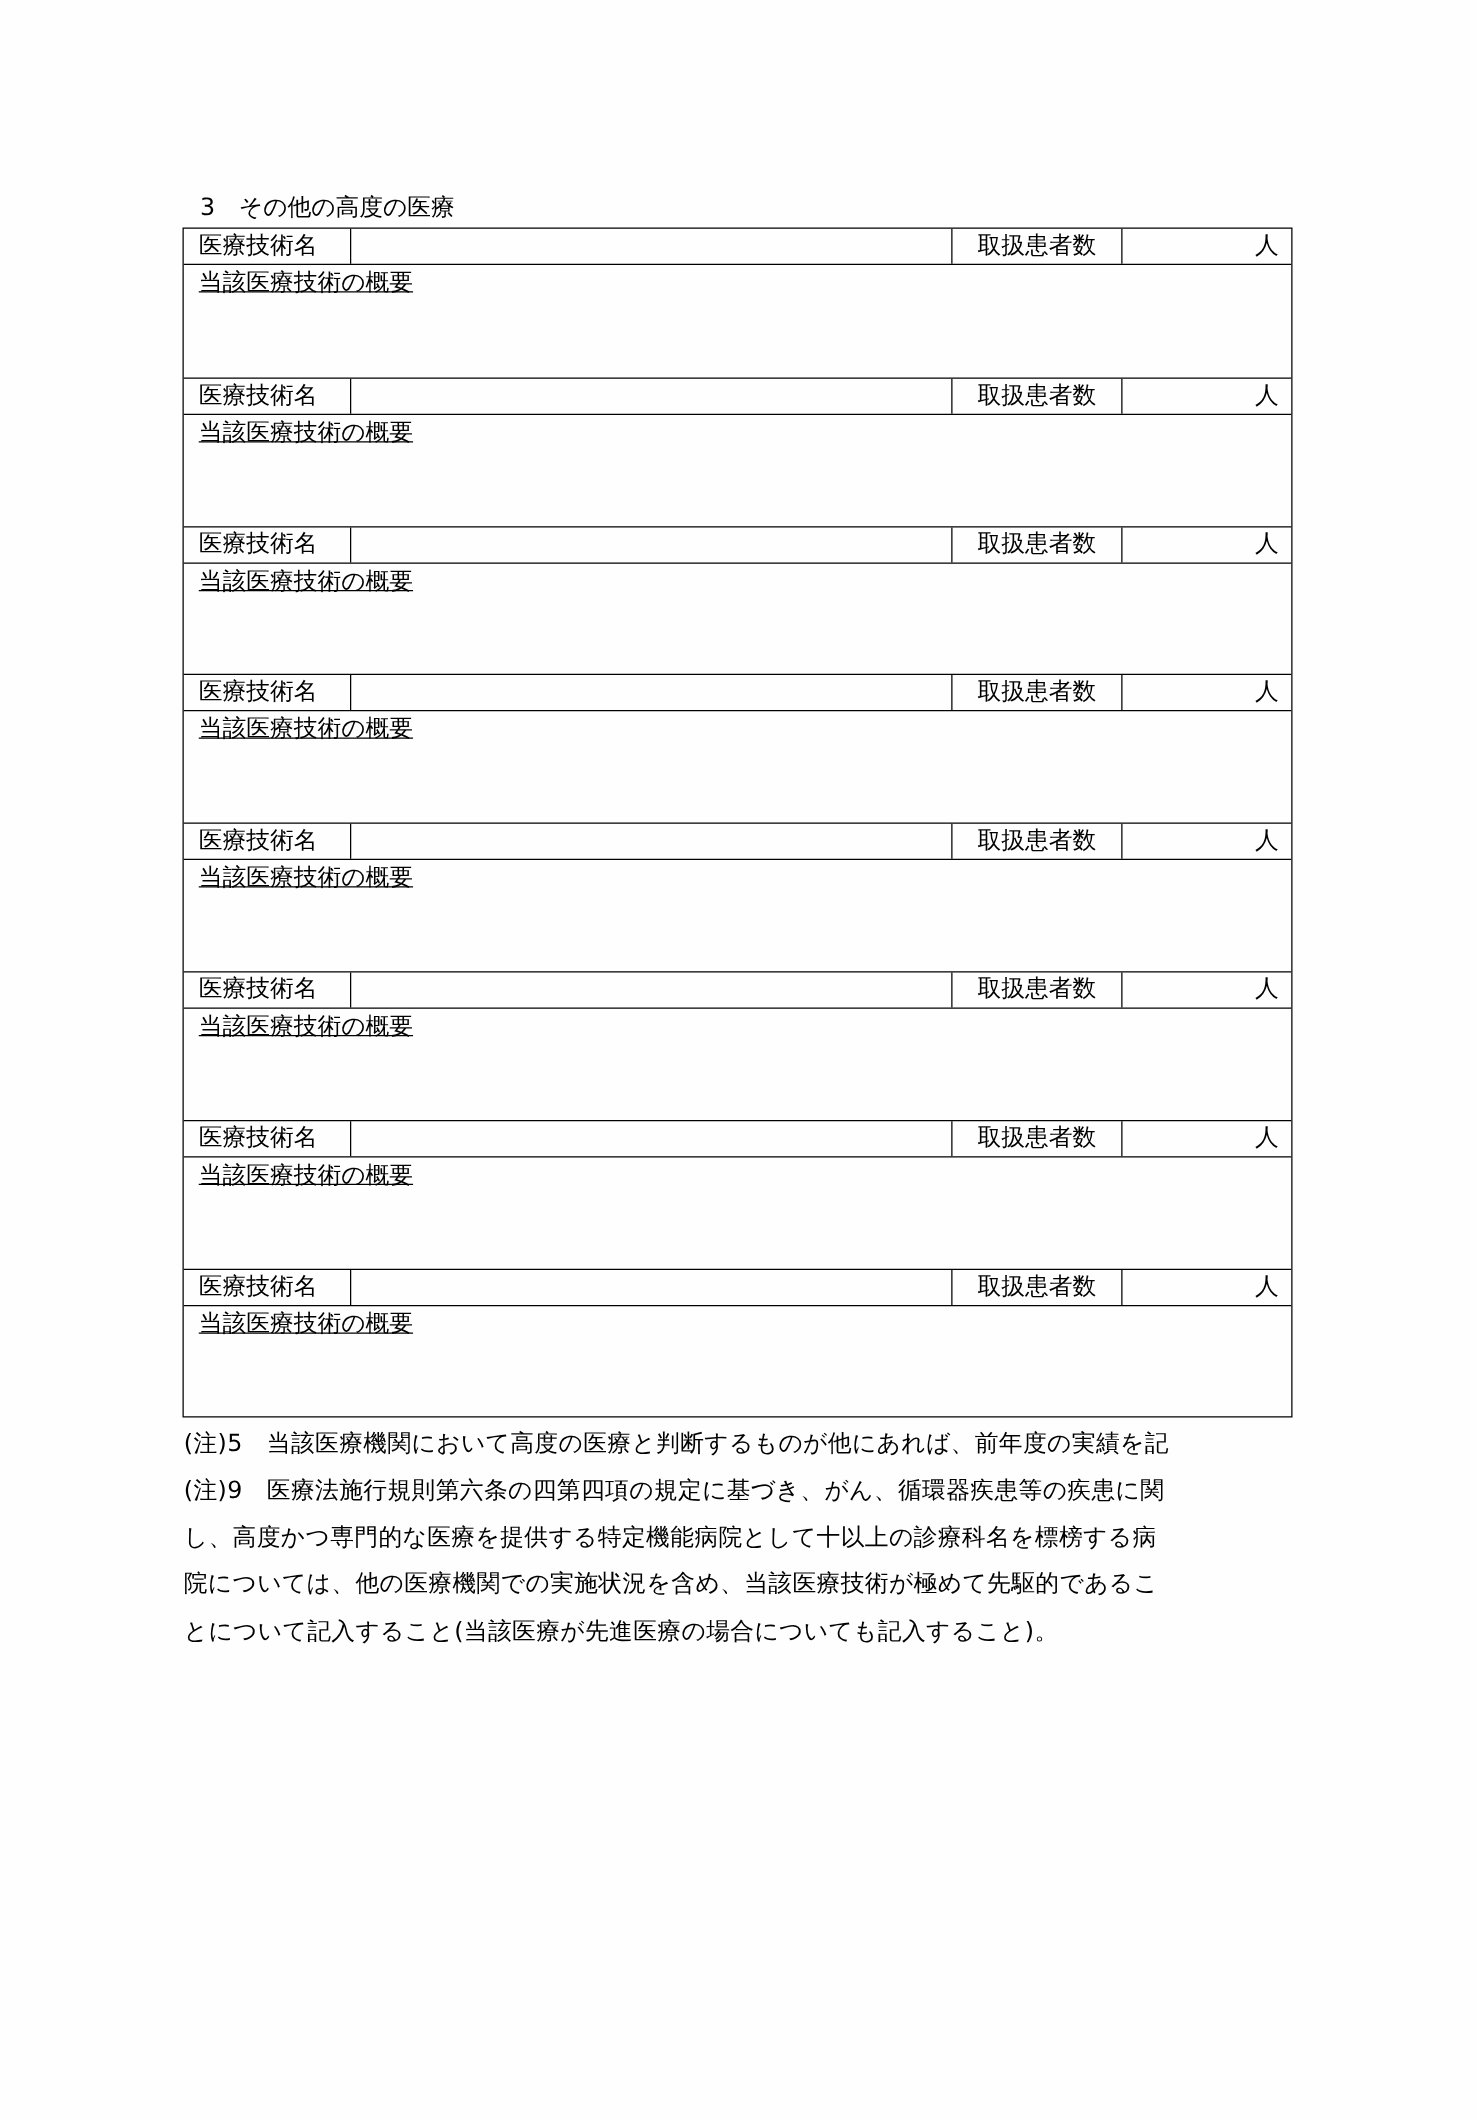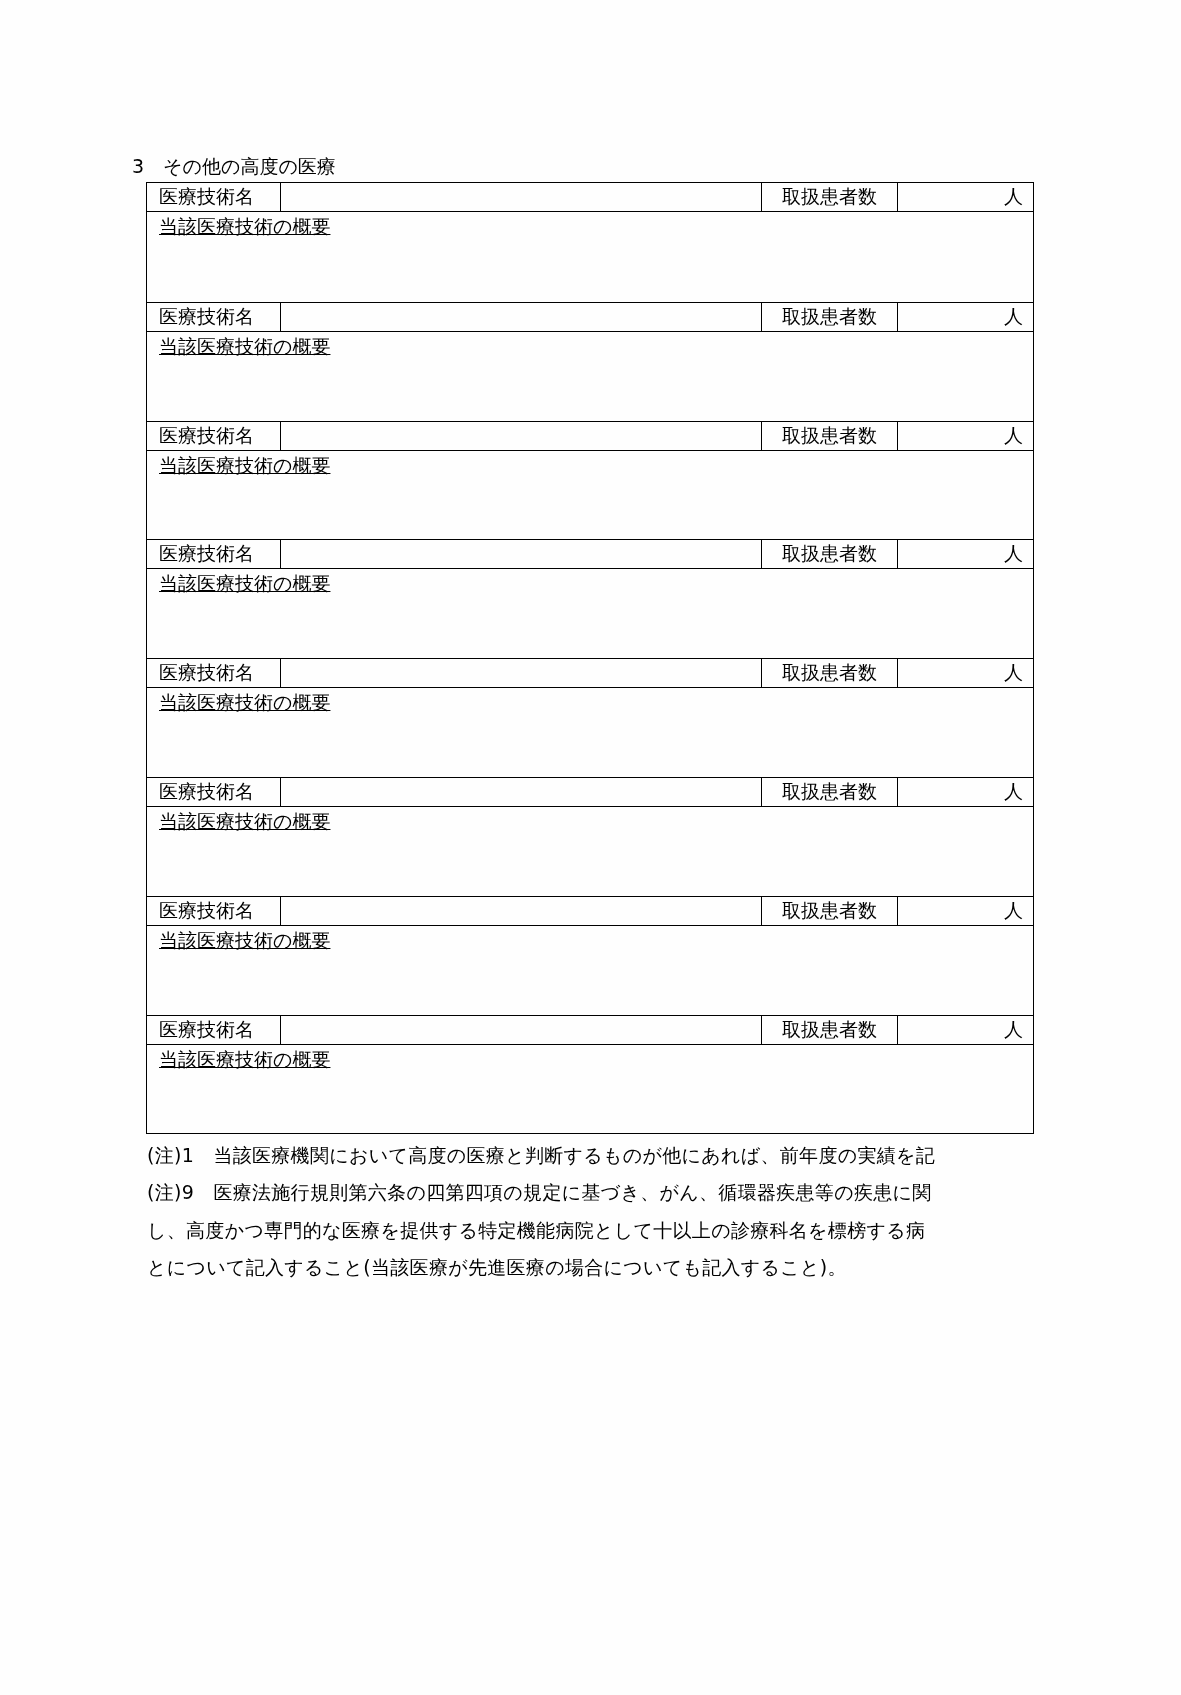--- a/index.html
+++ b/index.html
@@ -2,21 +2,21 @@
 <html><head>
 <meta charset="utf-8">
 <style>
   html, body { margin: 0; padding: 0; background: #fefefe; }
   body {
     width: 1181px; height: 1695px; position: relative; overflow: hidden;
     font-family: "DejaVu Sans", "Liberation Sans", sans-serif;
     color: #000;
   }
   .title {
-    position: absolute; left: 132px; top: 154px;
+    position: absolute; left: 160px; top: 154px;
     font-size: 19px; line-height: 24px; white-space: pre;
   }
   .table {
     position: absolute; left: 146px; top: 182px; width: 888px;
     border: 1.5px solid #000; box-sizing: border-box;
   }
   .block { height: 118.8px; box-sizing: border-box; position: relative; }
   .block + .block { border-top: 1.5px solid #000; }
   .hdr {
     height: 29px; border-bottom: 1.5px solid #000; box-sizing: border-box;
@@ -112,20 +112,21 @@
       <div class="c-name-val"></div>
       <div class="c-cnt-label">取扱患者数</div>
       <div class="c-cnt-val"><span></span><span>人</span></div>
     </div>
     <div class="desc"><span>当該医療技術の概要</span></div>
   </div>
 </div>
 
 <div class="notes">
   <div class="note">
-    <span class="note-line">(注)1　当該医療機関において高度の医療と判断するものが他にあれば、前年度の実績を記</span>
+    <span class="note-line">(注)5　当該医療機関において高度の医療と判断するものが他にあれば、前年度の実績を記</span>
   </div>
   <div class="note">
     <span class="note-line">(注)9　医療法施行規則第六条の四第四項の規定に基づき、がん、循環器疾患等の疾患に関</span>
     <span class="note-line">し、高度かつ専門的な医療を提供する特定機能病院として十以上の診療科名を標榜する病</span>
+    <span class="note-line">院については、他の医療機関での実施状況を含め、当該医療技術が極めて先駆的であるこ</span>
     <span class="note-line">とについて記入すること(当該医療が先進医療の場合についても記入すること)。</span>
   </div>
 </div>
 
 </body></html>

